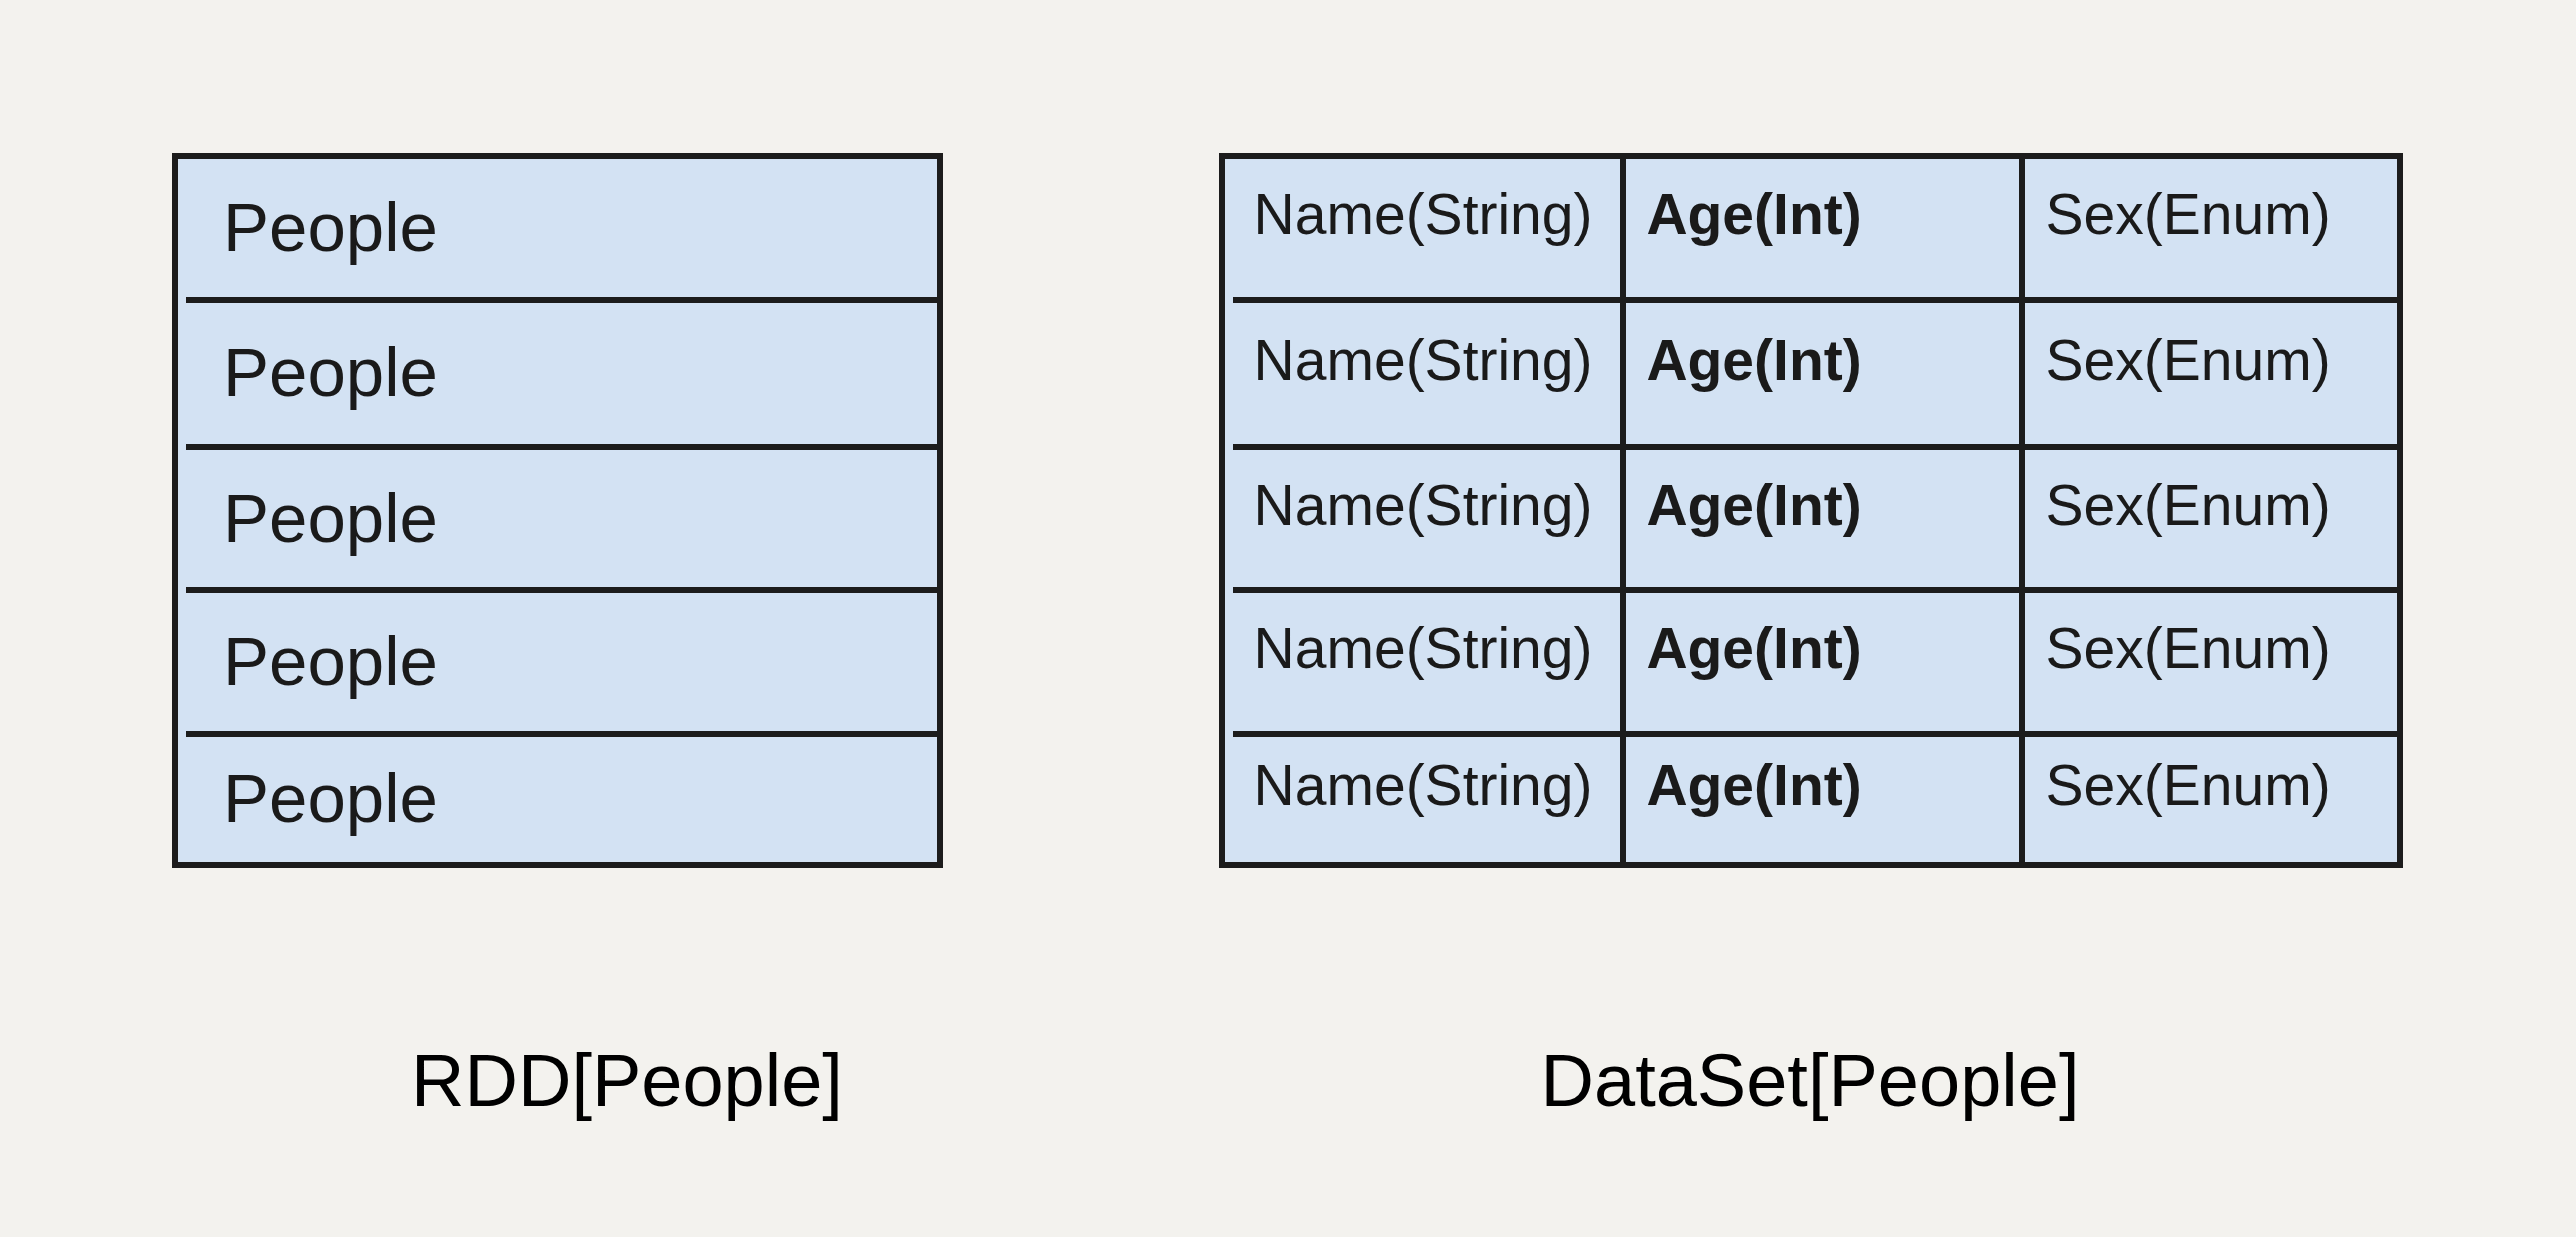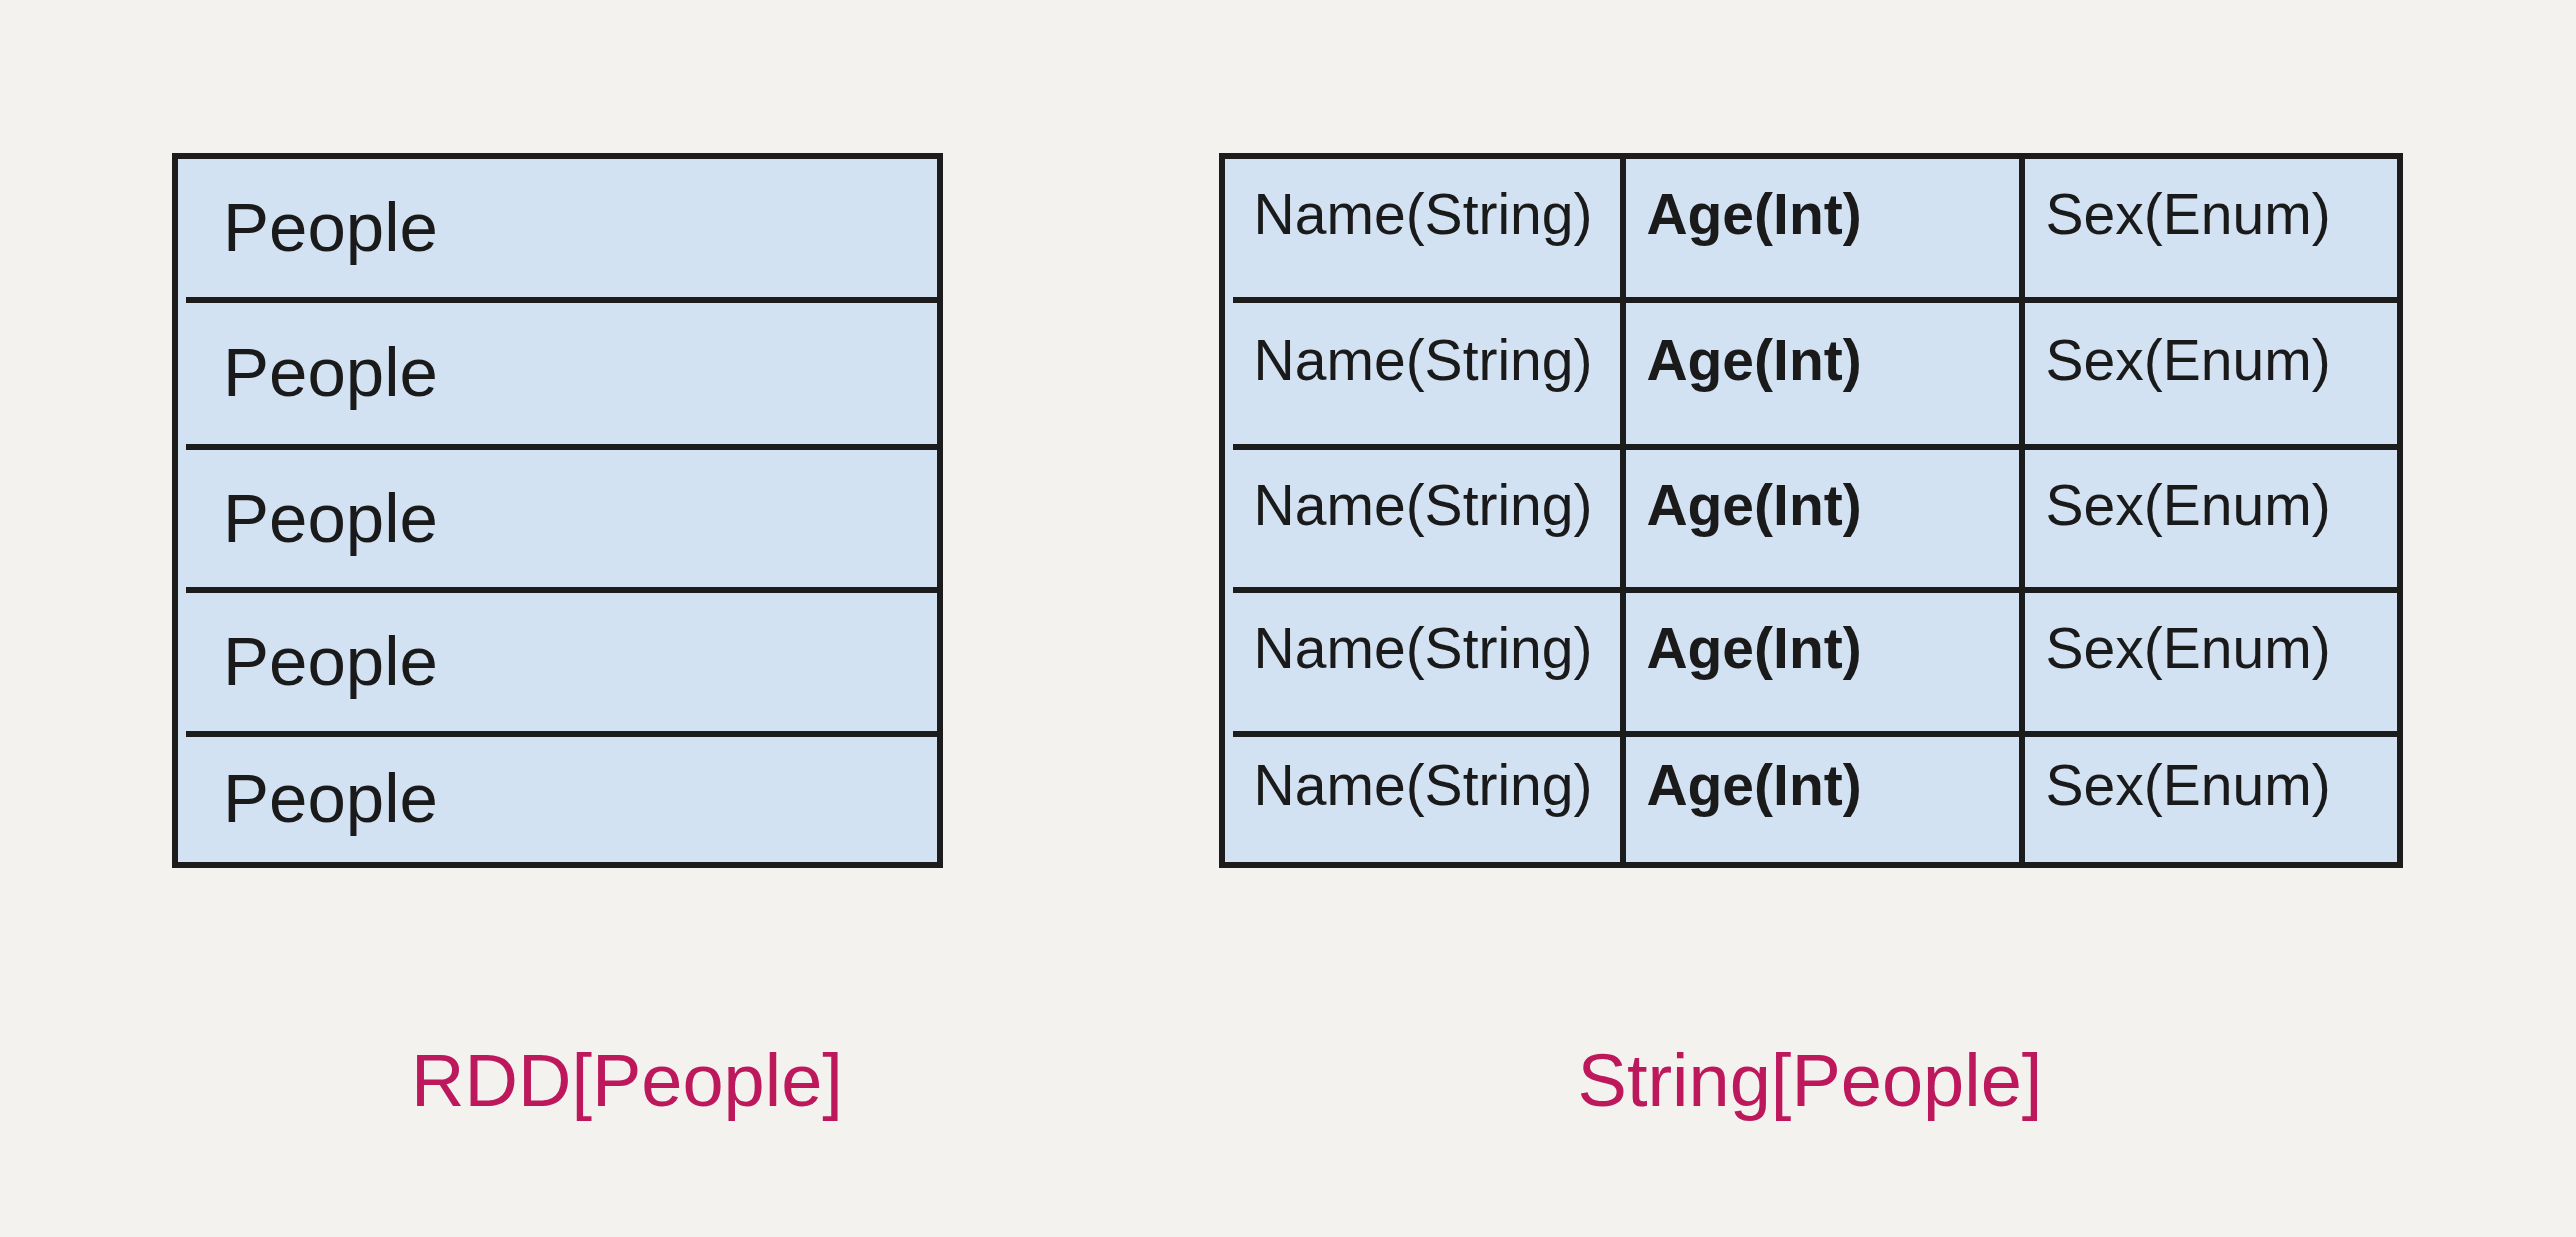--- a/index.html
+++ b/index.html
@@ -75,21 +75,21 @@
   .tcell:nth-child(2) { flex: 747 0 0; font-weight: bold; }
   .tcell:nth-child(3) { flex: 704 0 0; }
 
   .caption {
     position: absolute;
     top: 1037px;
     width: 758px;
     text-align: center;
     font-size: 74px;
     line-height: 1.2;
-    color: #be185d;
+    color: #000000;
   }
   #rdd-caption { left: 248px; }      
   #dataset-caption { left: 1431px; } 
 </style>
 </head>
 <body>
 
 <div id="rdd-table" class="tbl">
   <div class="trow">
     <span>People</span>
@@ -130,14 +130,14 @@
     <div class="tcell">Sex(Enum)</div>
   </div>
   <div class="trow">
     <div class="tcell">Name(String)</div>
     <div class="tcell">Age(Int)</div>
     <div class="tcell">Sex(Enum)</div>
   </div>
 </div>
 
 <div id="rdd-caption" class="caption">RDD[People]</div>
-<div id="dataset-caption" class="caption">String[People]</div>
+<div id="dataset-caption" class="caption">DataSet[People]</div>
 
 
 </body></html>

